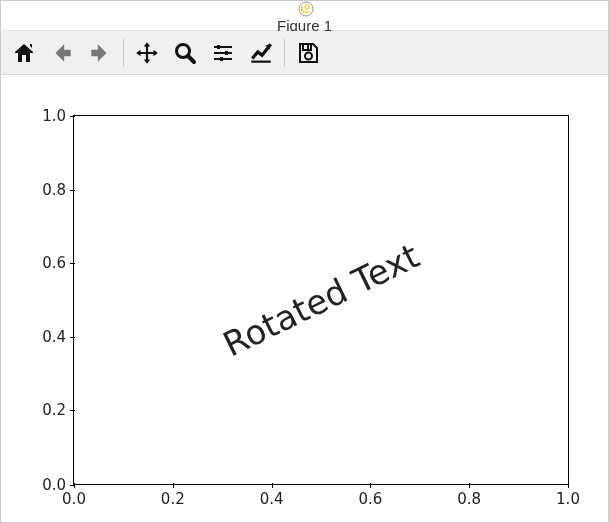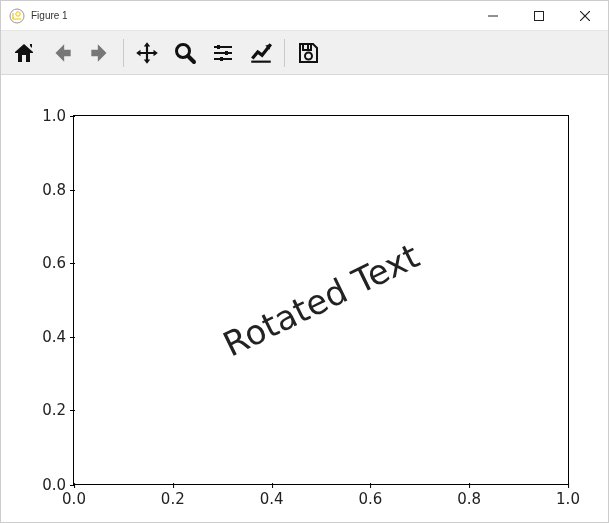--- a/index.html
+++ b/index.html
@@ -17,22 +17,23 @@
     display: flex;
     flex-direction: column;
     border: 1px solid #ccc;
   }
   .titlebar {
     height: 30px;
     display: flex;
     align-items: center;
     background: #fff;
     border-bottom: 1px solid #e5e5e5;
-    font-size: 10px;
+    font-size: 15px;
     color: #333;
+    flex-direction: column;
   }
   .titlebar .app-icon {
     width: 16px; height: 16px;
     margin: 0 6px 0 8px;
     display: inline-flex;
     align-items: center; justify-content: center;
   }
   .titlebar .title { flex: 0 0 auto; }
   .titlebar .spacer { flex: 1 1 auto; }
   .win-btn {

